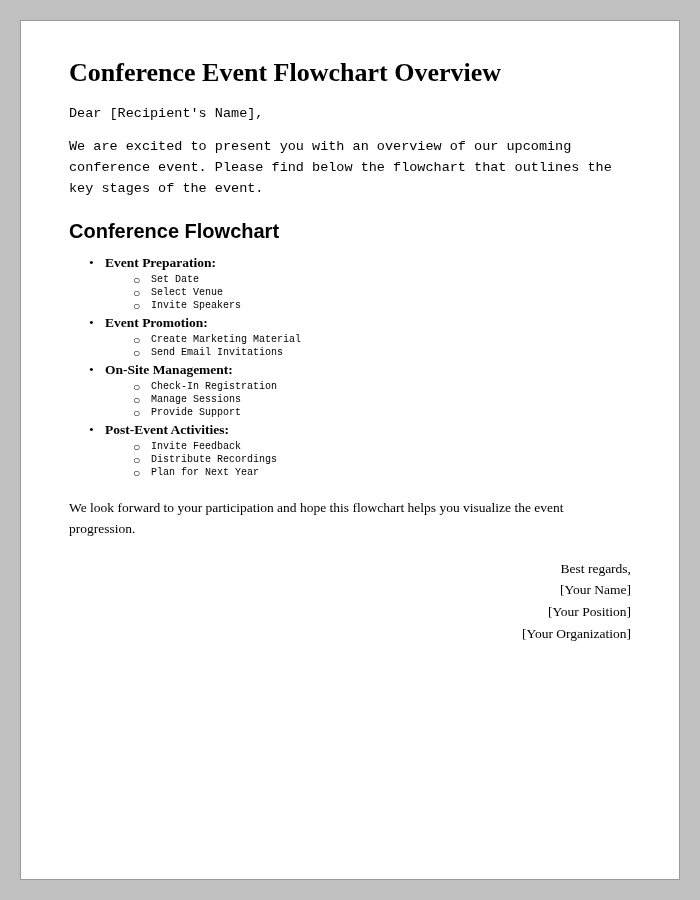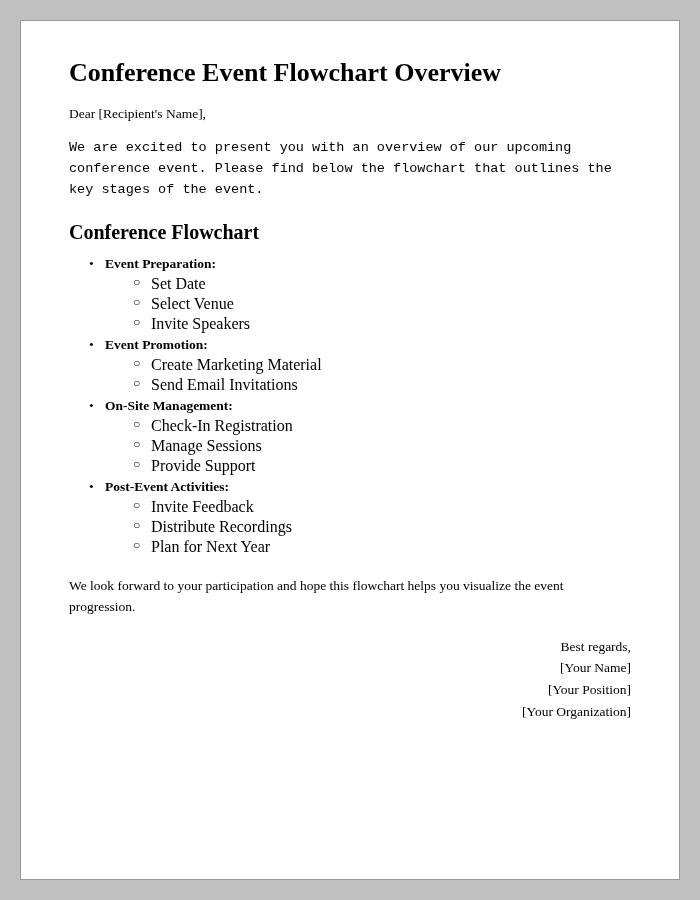--- a/index.html
+++ b/index.html
@@ -30,35 +30,35 @@
       font-size: 26px;
       font-weight: bold;
       font-family: Georgia, serif;
       margin-bottom: 18px;
       line-height: 1.2;
     }
 
     .salutation {
       font-size: 13.5px;
       margin-bottom: 10px;
-      font-family: Liberation Serif, serif;
+      font-family: Liberation Mono, monospace;
     }
 
     .intro-paragraph {
       font-size: 13.5px;
       line-height: 1.55;
       margin-bottom: 20px;
       font-family: Liberation Mono, monospace;
       margin-top: 16px;
     }
 
     .section-heading {
       font-size: 20px;
       font-weight: bold;
-      font-family: Liberation Serif, serif;
+      font-family: Liberation Sans, sans-serif;
       margin-bottom: 12px;
     }
 
     .flowchart-list {
       list-style: none;
       margin-left: 20px;
       margin-bottom: 20px;
     }
 
     .flowchart-list > li {
@@ -81,22 +81,22 @@
       text-align: right;
     }
 
     .sub-list {
       list-style: none;
       margin-left: 28px;
       margin-top: 3px;
     }
 
     .sub-list li {
-      font-size: 16px;
-      font-family: Liberation Serif, serif;
+      font-size: 10px;
+      font-family: Liberation Mono, monospace;
       margin-bottom: 2px;
       position: relative;
       padding-left: 18px;
     }
 
     .sub-list li::before {
       content: "○";
       position: absolute;
       left: 0;
       top: 0;

